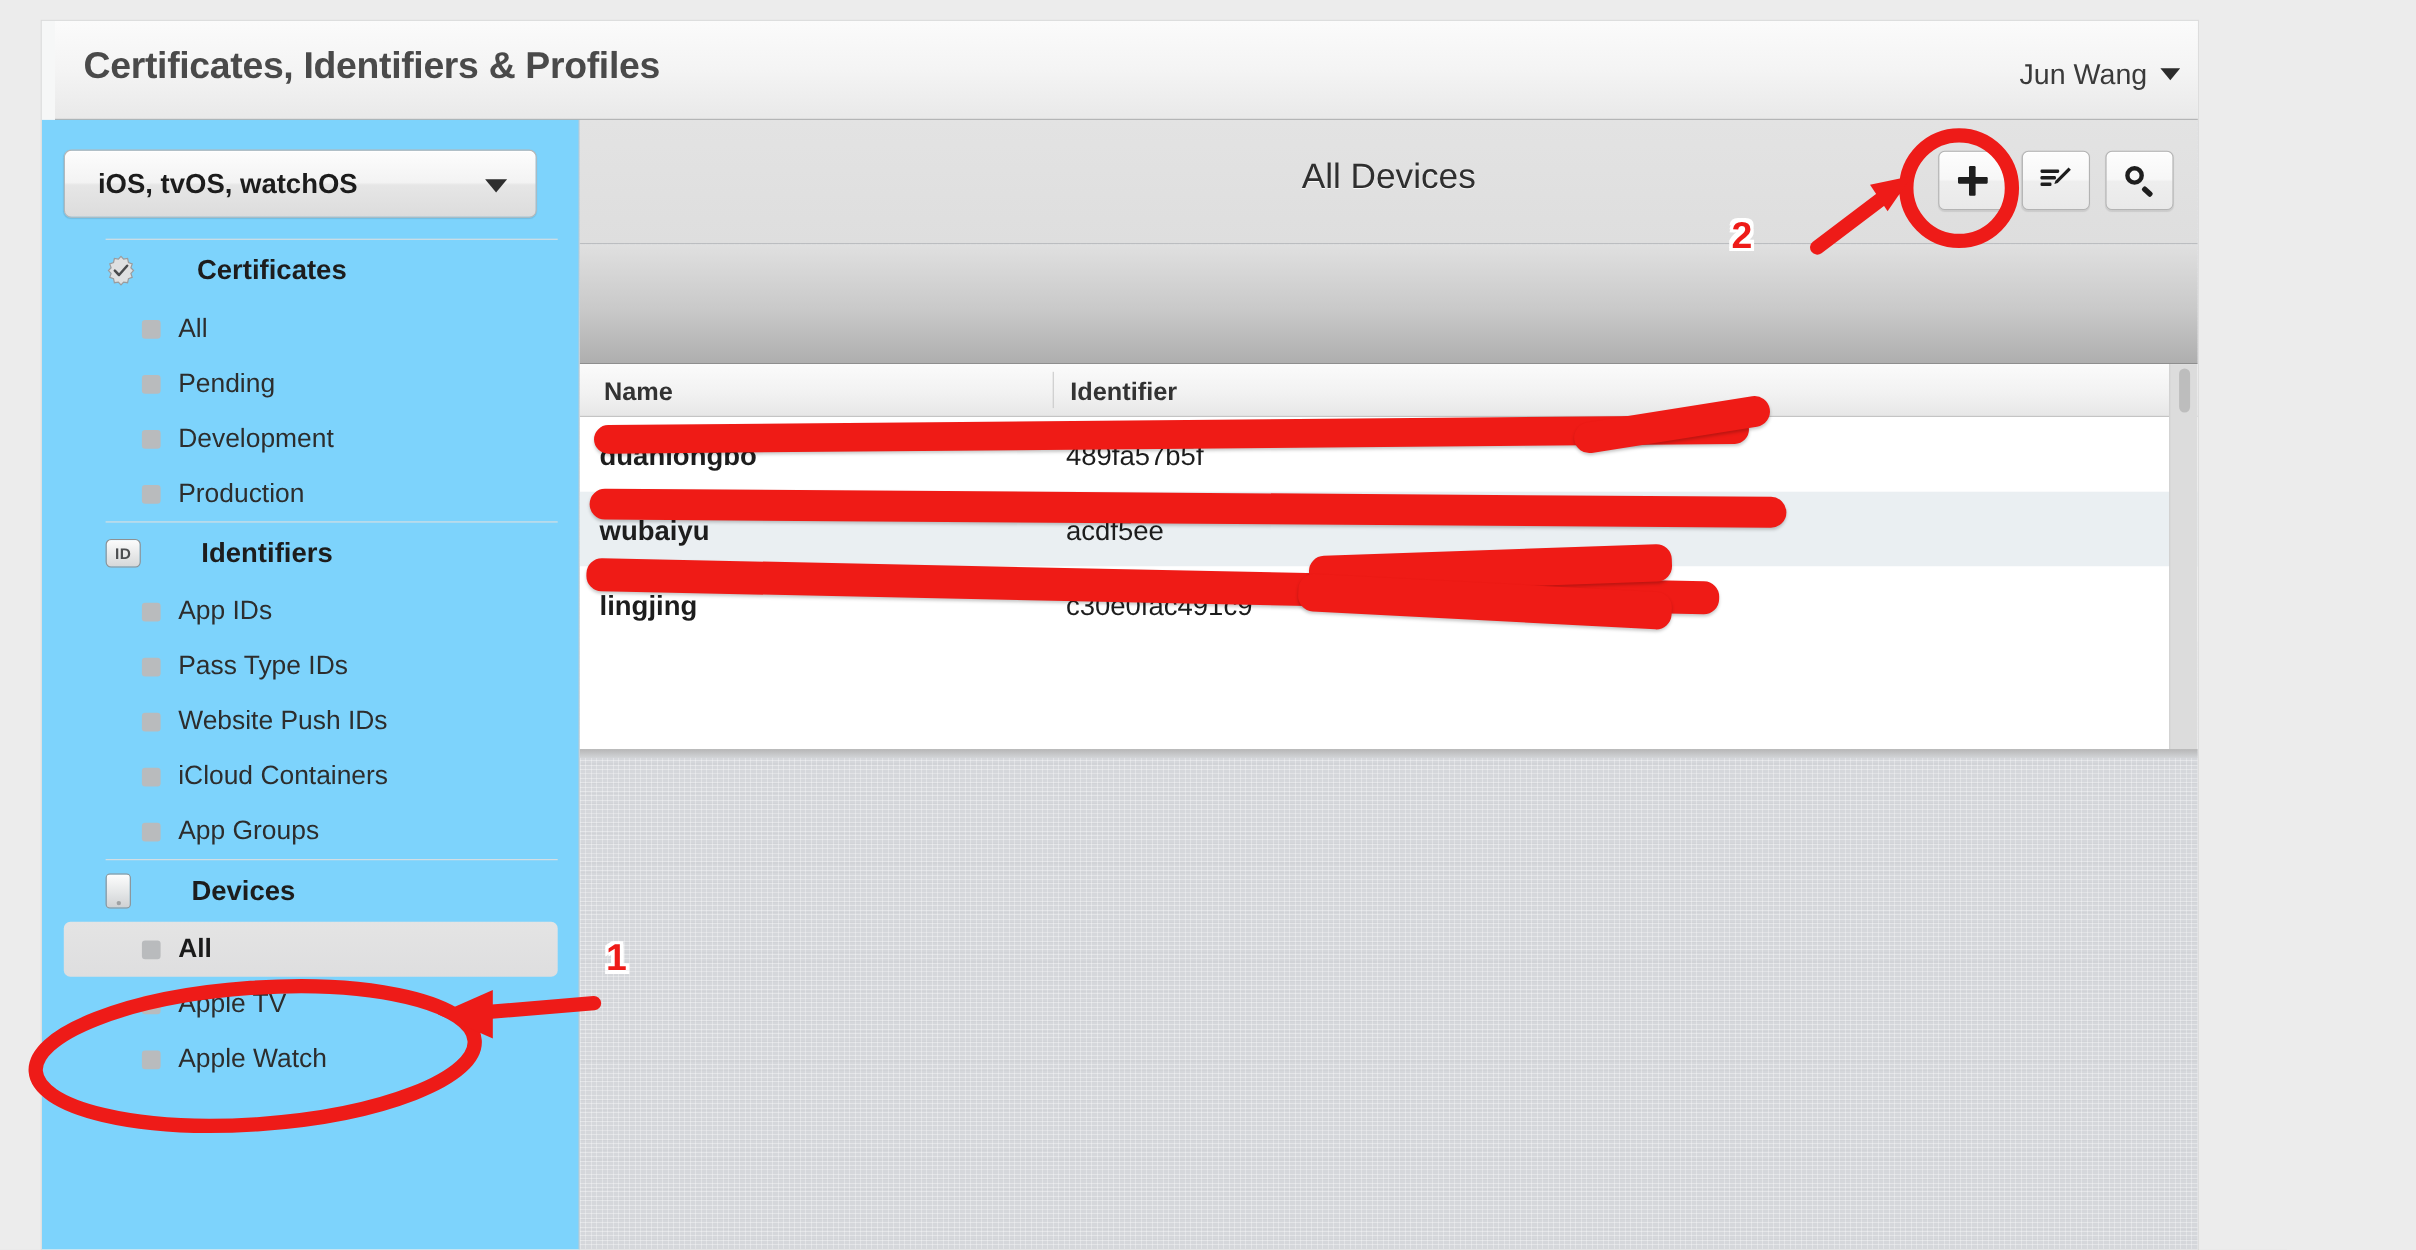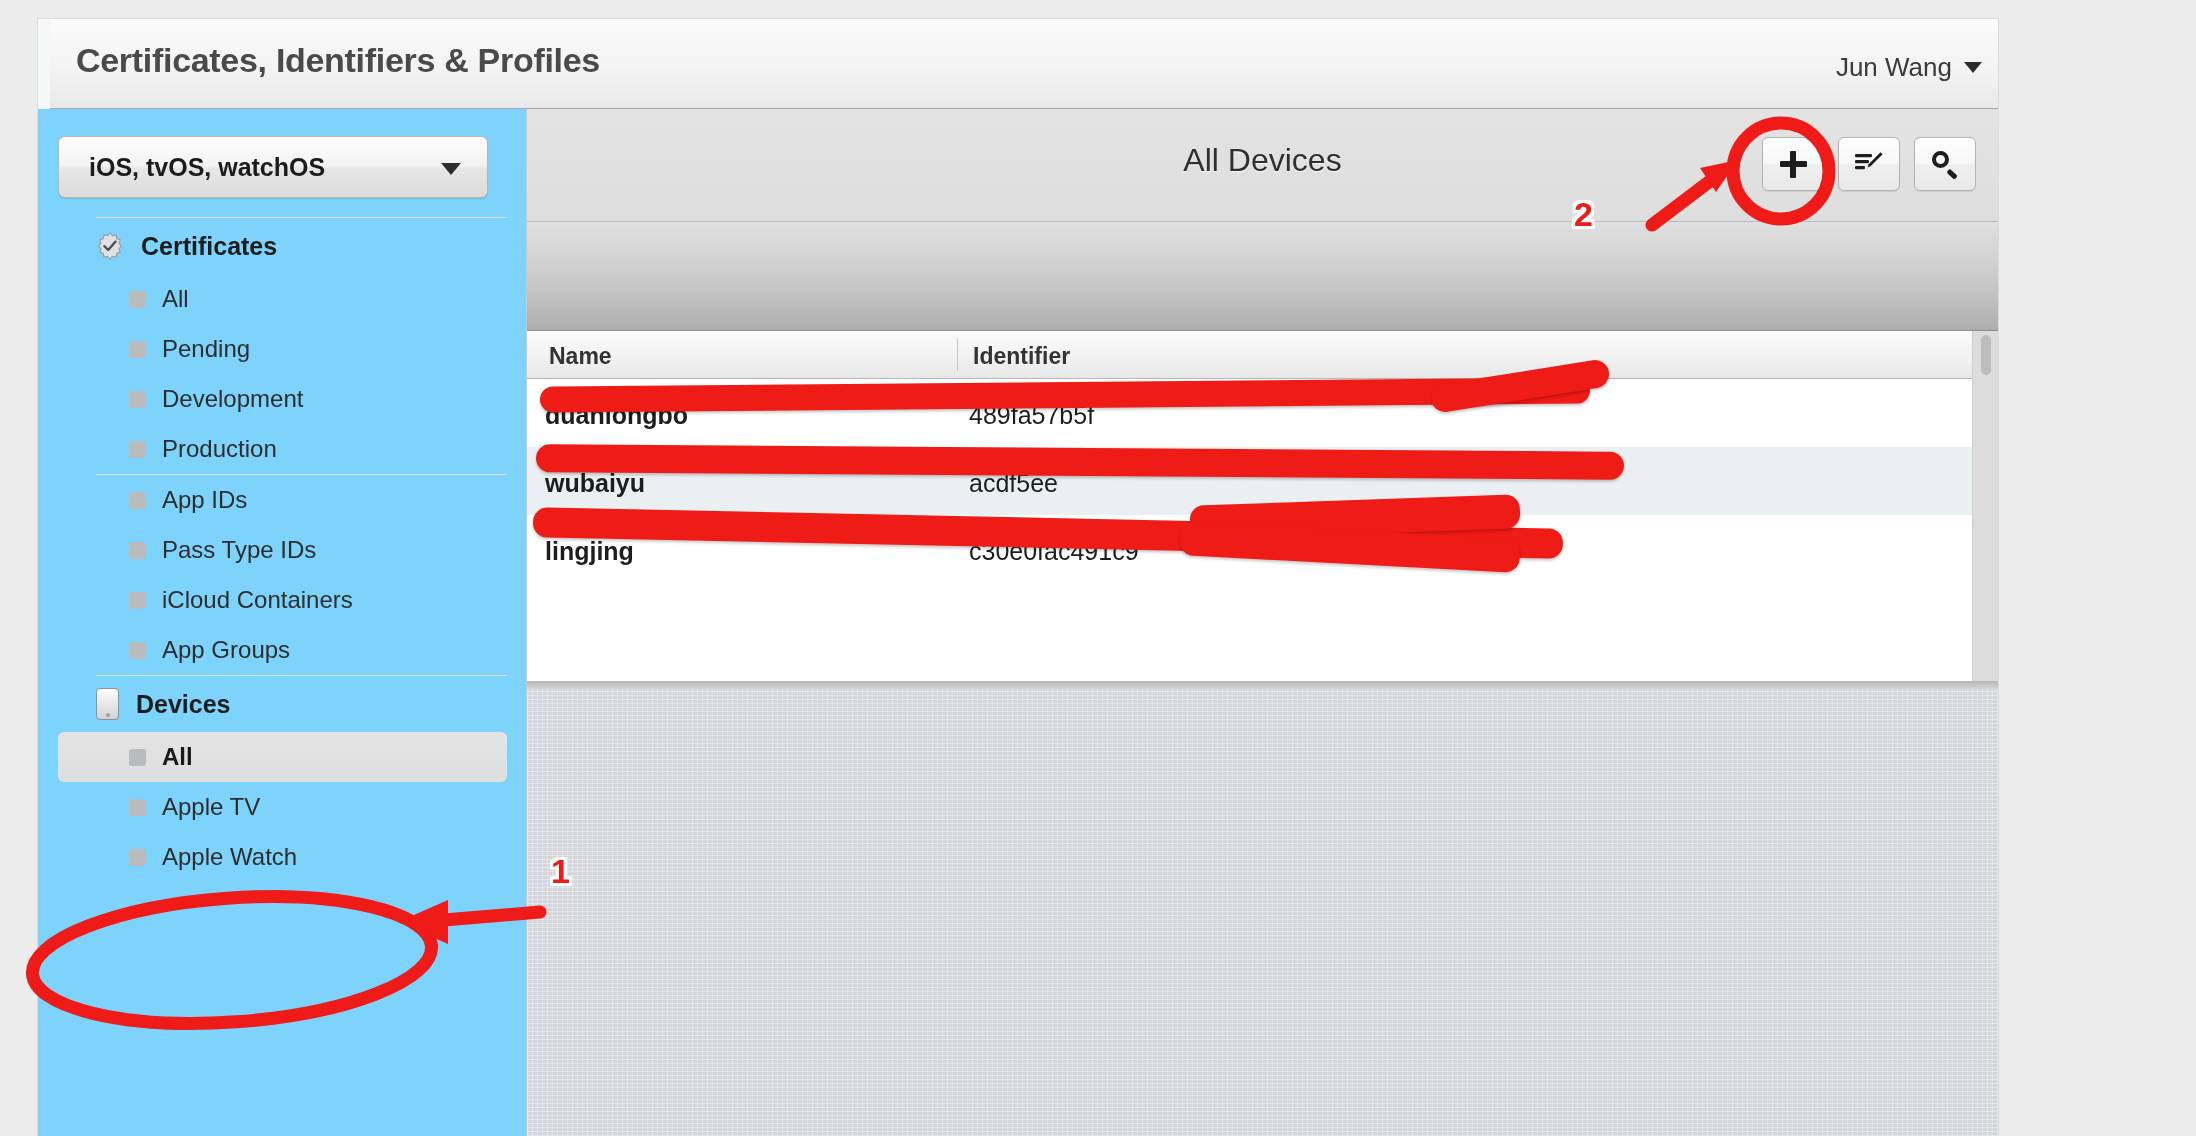--- a/index.html
+++ b/index.html
@@ -131,20 +131,21 @@
     background: #dedfdf;
     margin: 0 20px 0 58px;
   }
   .nav-group-header {
     position: relative;
     display: flex;
     align-items: center;
     height: 56px;
     padding-left: 58px;
     cursor: pointer;
+    gap: 38px;
   }
   .nav-group-label {
     font-size: 25px;
     font-weight: bold;
     color: #1d1d1d;
     margin-left: 17px;
     white-space: nowrap;
   }
   .nav-item {
     position: relative;
@@ -482,27 +483,35 @@
         <div class="nav-item">
           <span class="bullet"></span>
           <span class="nav-item-label">Development</span>
         </div>
         <div class="nav-item">
           <span class="bullet"></span>
           <span class="nav-item-label">Production</span>
         </div>
 
         <div class="nav-divider"></div>
+        <div class="nav-group-header">
+          <span class="icon-id">ID</span>
+          <span class="nav-group-label">Identifiers</span>
+        </div>
         <div class="nav-item">
           <span class="bullet"></span>
           <span class="nav-item-label">App IDs</span>
         </div>
         <div class="nav-item">
           <span class="bullet"></span>
           <span class="nav-item-label">Pass Type IDs</span>
+        </div>
+        <div class="nav-item">
+          <span class="bullet"></span>
+          <span class="nav-item-label">Website Push IDs</span>
         </div>
         <div class="nav-item">
           <span class="bullet"></span>
           <span class="nav-item-label">iCloud Containers</span>
         </div>
         <div class="nav-item">
           <span class="bullet"></span>
           <span class="nav-item-label">App Groups</span>
         </div>
 

